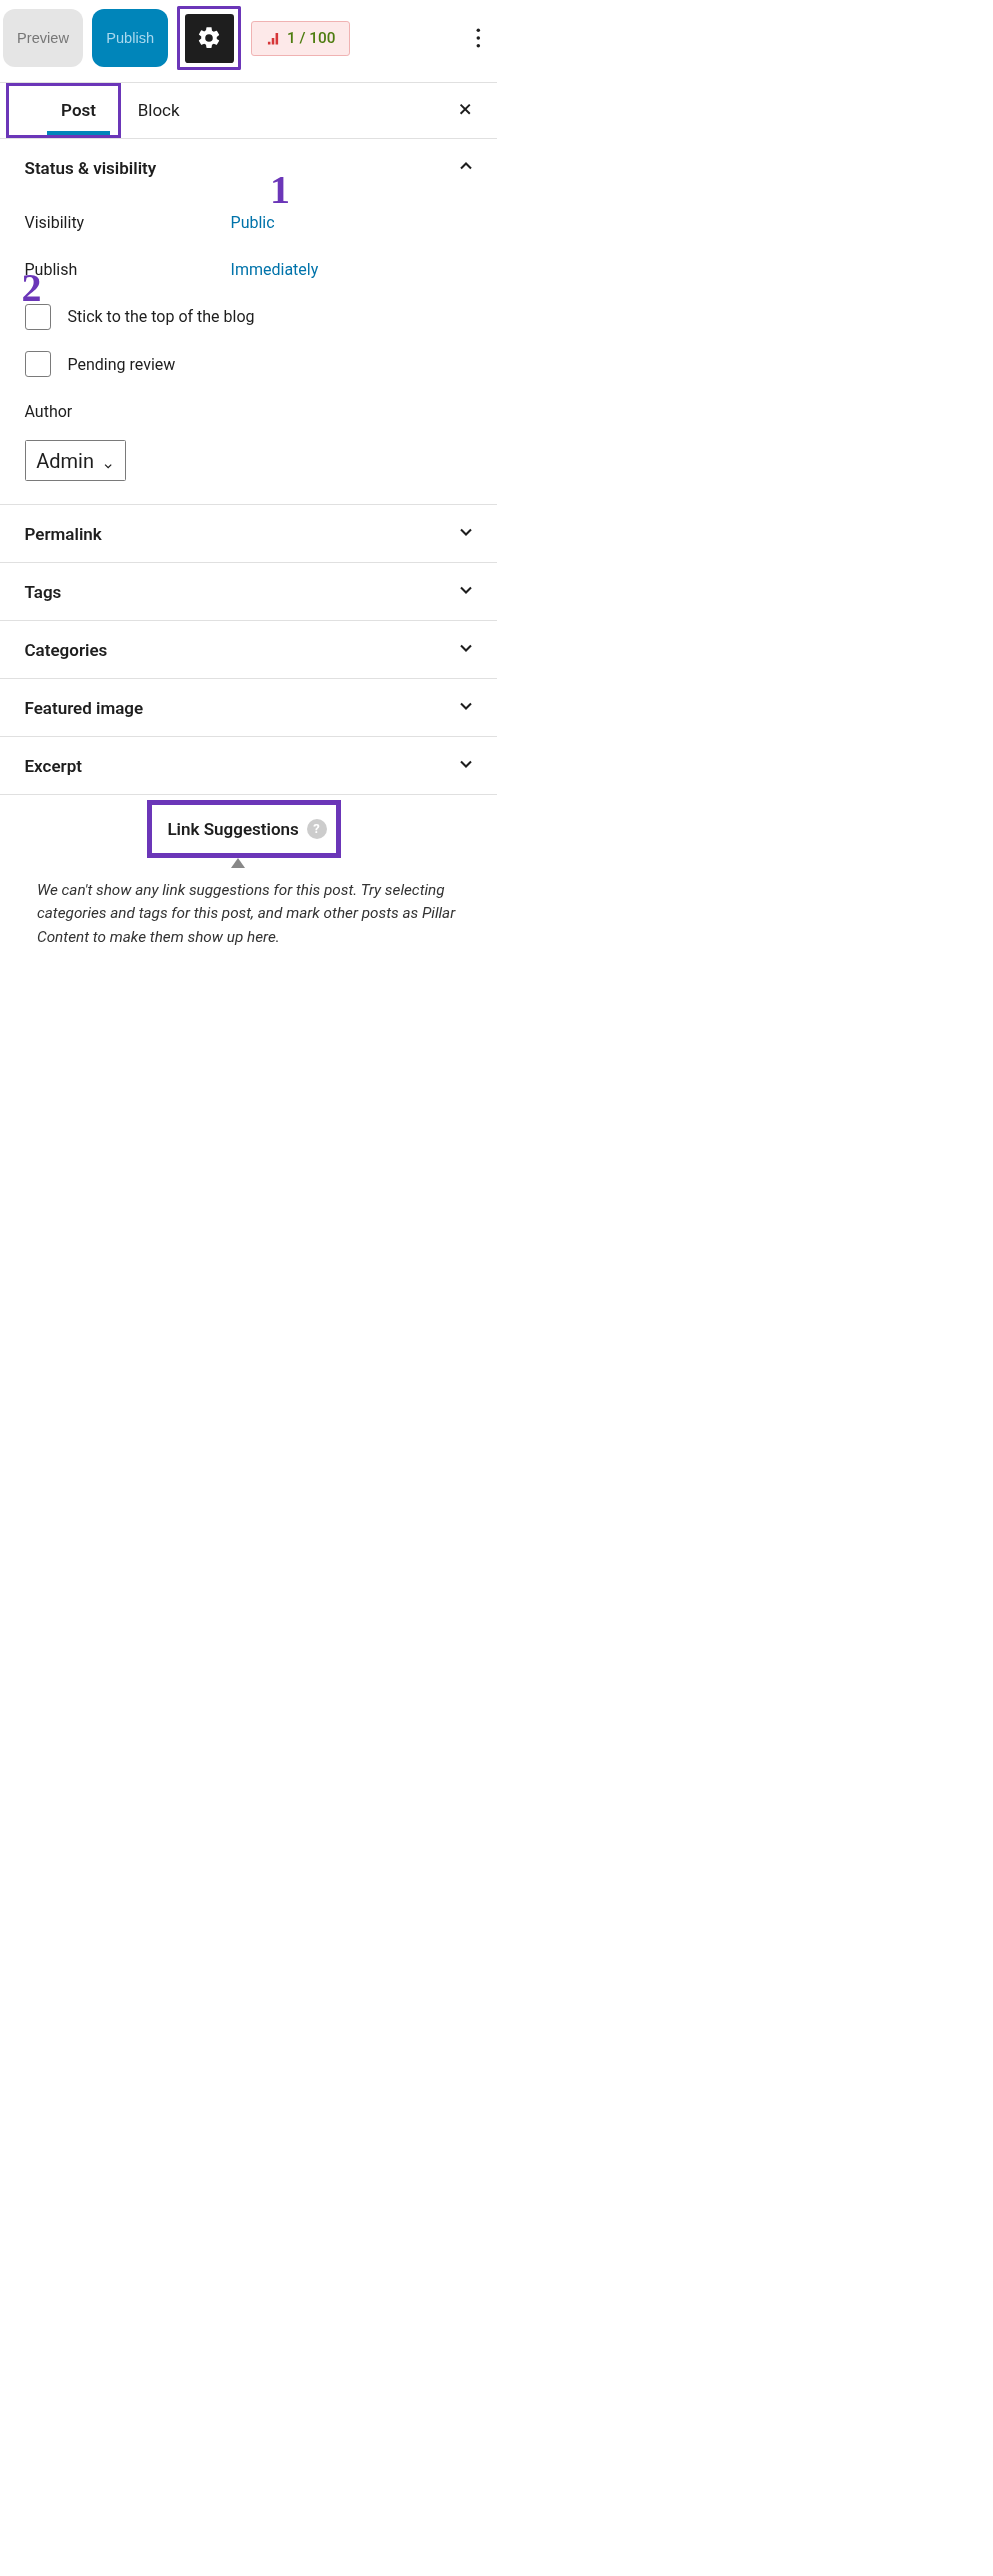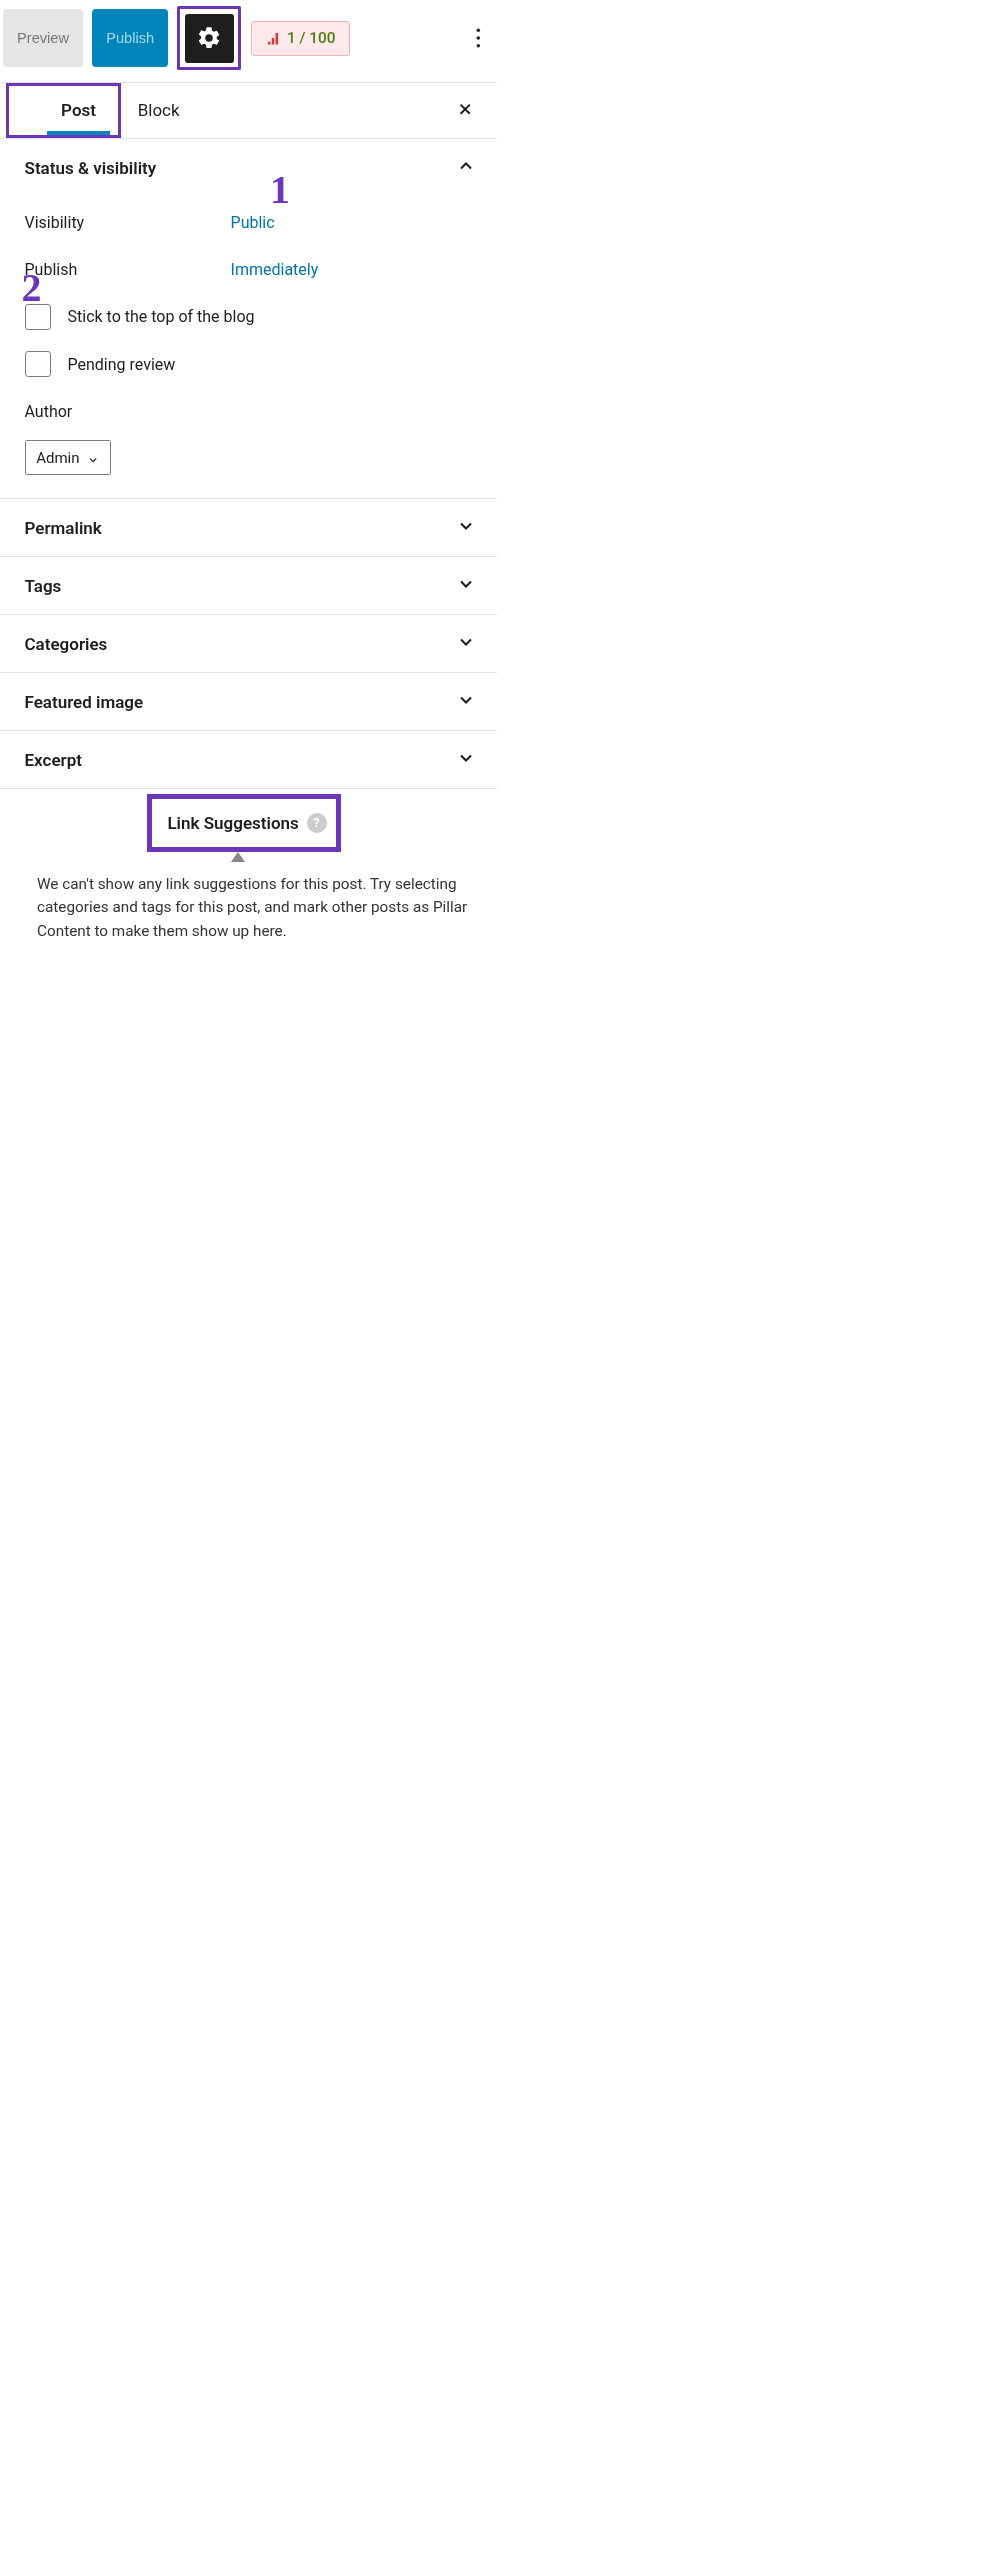--- a/index.html
+++ b/index.html
@@ -13,21 +13,21 @@
     display: flex;
     align-items: center;
     gap: 9.2px;
     padding: 6.1px 3.1px 6.1px 3.1px;
     position: relative;
   }
   .btn {
     padding: 21px 14px;
     font-size: 14.6px;
     border: none;
-    border-radius: 4px;
+    border-radius: 12px;
     cursor: pointer;
   }
   .btn-preview { background: #e5e5e5; color: #777; }
   .btn-publish { background: #0085ba; color: #a8d8ee; }
   .gear-wrap {
     border: 3.8px solid #6b36b8;
     padding: 4.6px;
     border-radius: 1.5px;
   }
   .btn-gear {
@@ -150,21 +150,21 @@
     flex-shrink: 0;
   }
   .author-block { margin-top: 14px; }
   .author-label { font-size: 16px; margin-bottom: 19px; }
   .author-select {
     border: 0.8px solid #7a7a7a;
     padding: 7.7px 10.7px;
     display: inline-flex;
     align-items: flex-end;
     gap: 7.7px;
-    font-size: 15px;
+    font-size: 20px;
     border-radius: 1.5px;
   }
 
   .link-sug-wrap {
     border: 5.4px solid #6b36b8;
     margin: 4.6px 9.2px 0 21.5px;
     padding: 14px 9.2px 14px 15.3px;
     display: flex;
     align-items: center;
     gap: 7.7px;
@@ -185,20 +185,21 @@
   }
   .triangle-up {
     width: 0; height: 0;
     border-left: 7.7px solid transparent;
     border-right: 7.7px solid transparent;
     border-bottom: 10.7px solid #888;
   }
   .link-sug-body {
     padding: 10.7px 26px 18.4px 37px;
     font-size: 15.3px;
+    font-style: italic;
     line-height: 1.55;
     color: #333;
   }
 
   .chev svg { fill: #1e1e1e; }
 </style>
 </head>
 <body>
 
 <div class="topbar">

